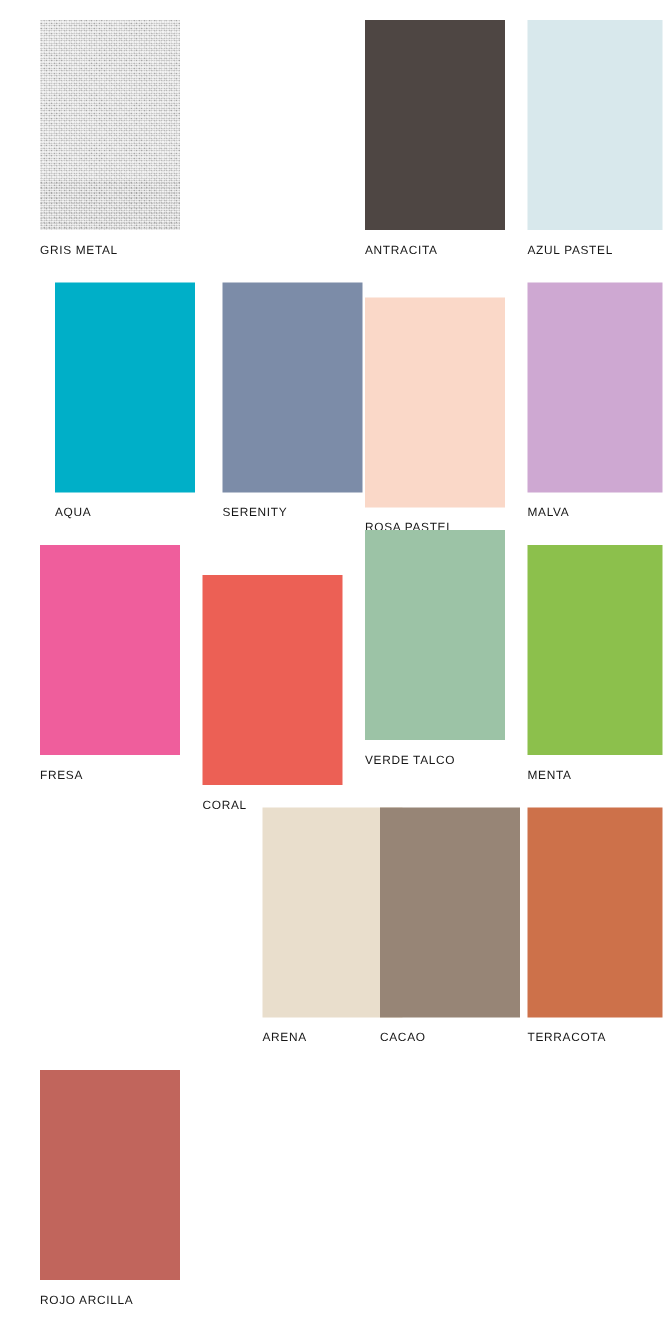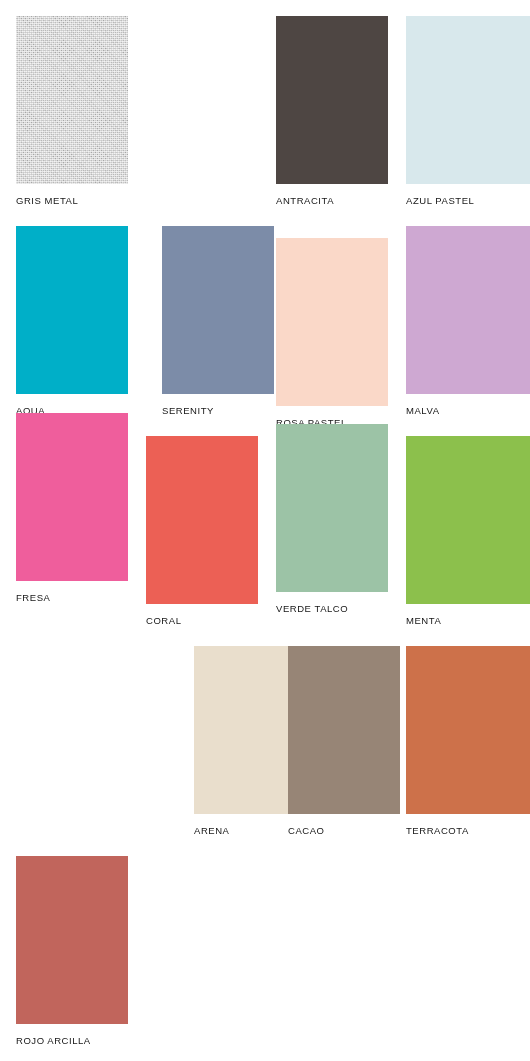--- a/index.html
+++ b/index.html
@@ -21,20 +21,21 @@
     position: absolute;
     left: 0;
     top: 0;
     width: 530px;
     height: 1061px;
   }
 
   .swatch-cell {
     position: absolute;
     width: 130px;
+    margin-left: 16px;
   }
 
   .swatch-chip {
     position: relative;
     width: 112px;
     height: 168px;
     box-sizing: border-box;
     overflow: hidden;
   }
 
@@ -90,41 +91,41 @@
       <div class="swatch-label">GRIS METAL</div>
     </div>
     <div class="swatch-cell col-2" style="left: 276px; top: 16px;">
       <div class="swatch-chip" style="background-color: rgb(78, 70, 67);"></div>
       <div class="swatch-label">ANTRACITA</div>
     </div>
     <div class="swatch-cell col-3" style="left: 406px; top: 16px;">
       <div class="swatch-chip" style="background-color: rgb(216, 232, 236);"></div>
       <div class="swatch-label">AZUL PASTEL</div>
     </div>
-    <div class="swatch-cell col-0" style="left: 16px; top: 226px;">
+    <div class="swatch-cell col-0" style="left: 28px; top: 226px;">
       <div class="swatch-chip" style="background-color: rgb(0, 175, 200);"></div>
       <div class="swatch-label">AQUA</div>
     </div>
     <div class="swatch-cell col-1" style="left: 162px; top: 226px;">
       <div class="swatch-chip" style="background-color: rgb(124, 140, 168);"></div>
       <div class="swatch-label">SERENITY</div>
     </div>
     <div class="swatch-cell col-2" style="left: 276px; top: 238px;">
       <div class="swatch-chip" style="background-color: rgb(250, 216, 200);"></div>
       <div class="swatch-label">ROSA PASTEL</div>
     </div>
     <div class="swatch-cell col-3" style="left: 406px; top: 226px;">
       <div class="swatch-chip" style="background-color: rgb(206, 168, 210);"></div>
       <div class="swatch-label">MALVA</div>
     </div>
-    <div class="swatch-cell col-0" style="left: 16px; top: 413px;">
+    <div class="swatch-cell col-0" style="left: 16px; top: 436px;">
       <div class="swatch-chip" style="background-color: rgb(239, 94, 156);"></div>
       <div class="swatch-label">FRESA</div>
     </div>
-    <div class="swatch-cell col-1" style="left: 146px; top: 436px;">
+    <div class="swatch-cell col-1" style="left: 146px; top: 460px;">
       <div class="swatch-chip" style="background-color: rgb(236, 96, 85);"></div>
       <div class="swatch-label">CORAL</div>
     </div>
     <div class="swatch-cell col-2" style="left: 276px; top: 424px;">
       <div class="swatch-chip" style="background-color: rgb(156, 195, 166);"></div>
       <div class="swatch-label">VERDE TALCO</div>
     </div>
     <div class="swatch-cell col-3" style="left: 406px; top: 436px;">
       <div class="swatch-chip" style="background-color: rgb(140, 192, 76);"></div>
       <div class="swatch-label">MENTA</div>

